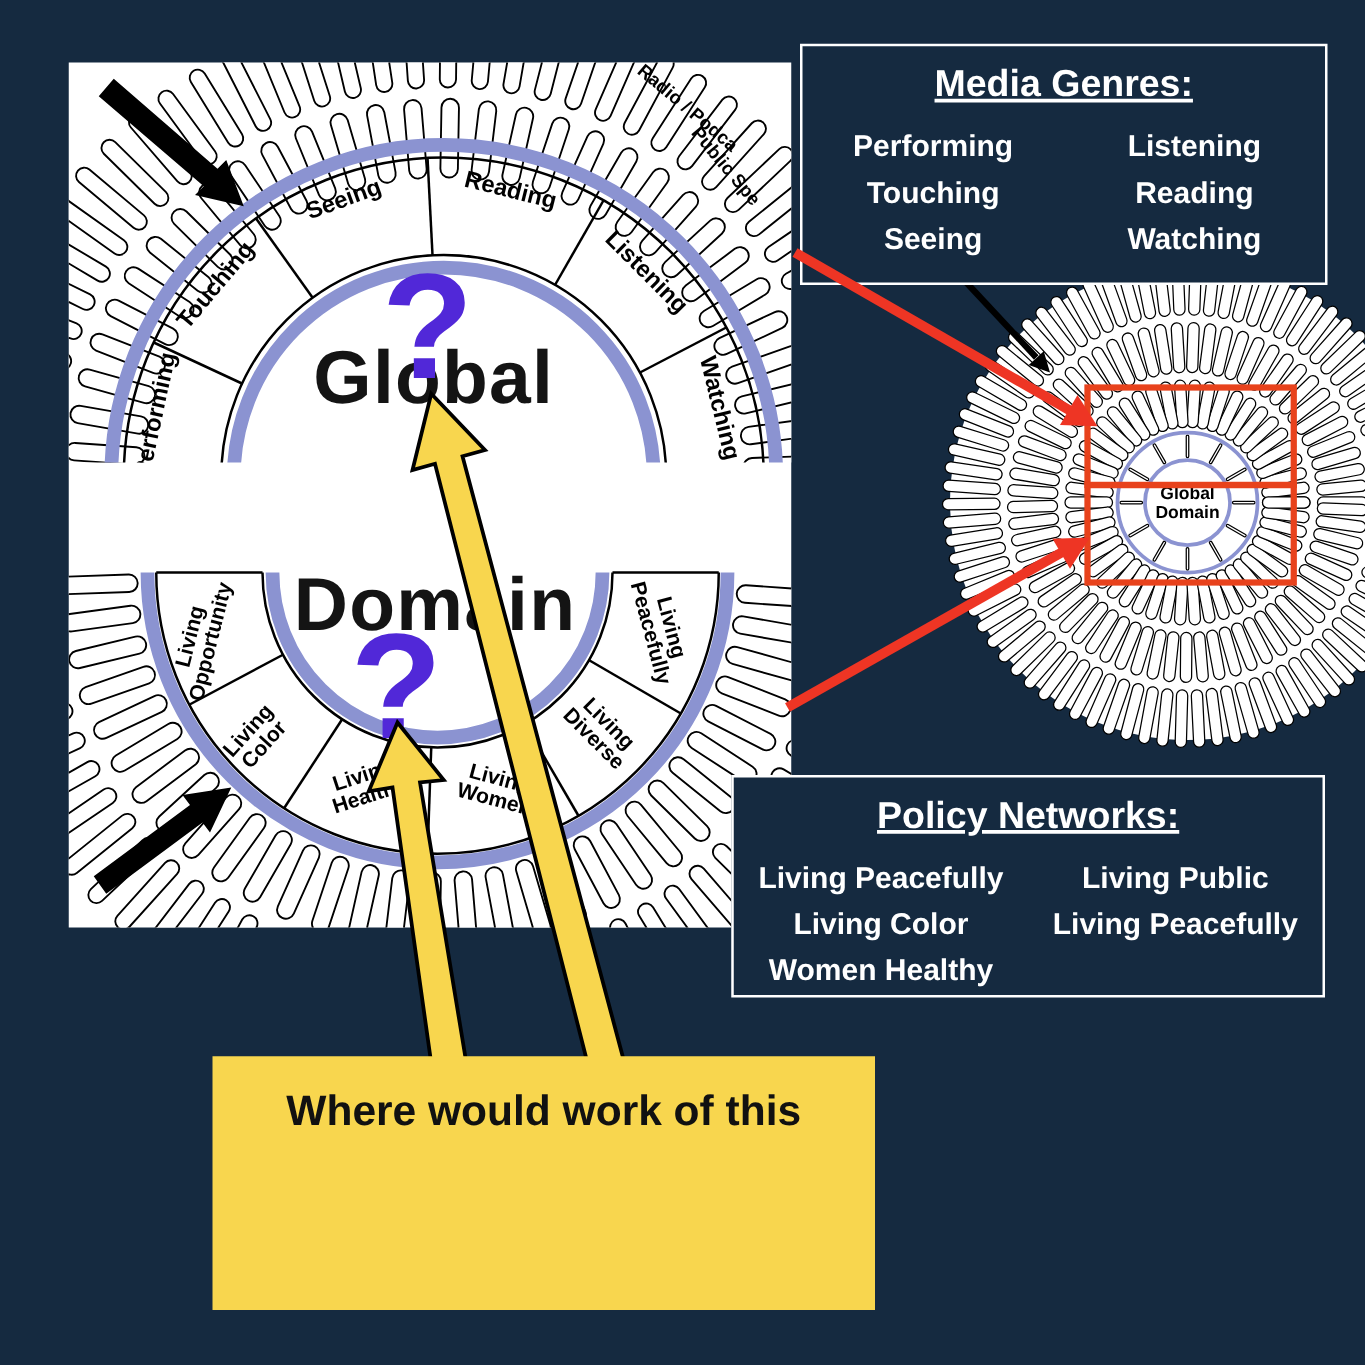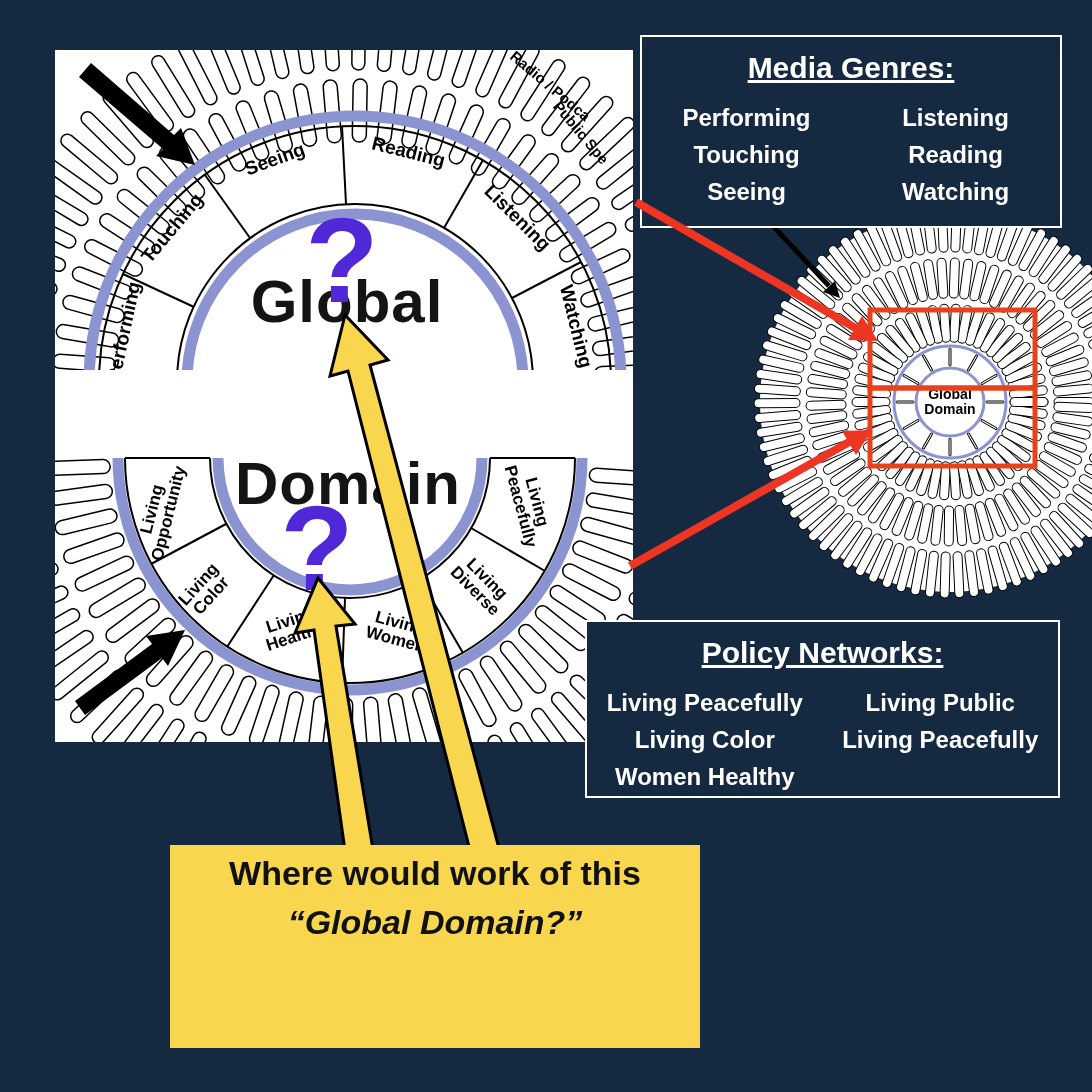--- a/index.html
+++ b/index.html
@@ -26,21 +26,21 @@
   .cols{display:flex;}
   .col{flex:1;}
   .col div{font-weight:bold;font-size:24px;line-height:37px;}
   #media-box{left:640px;top:35px;width:422px;height:193px;}
   #policy-box{left:585px;top:620px;width:475px;height:178px;}
   #minimap{left:690px;top:192px;z-index:5;}
   #overlay{left:0;top:0;z-index:40;pointer-events:none;}
   #callout{
     left:170px;top:845px;width:530px;height:203px;background:#f8d64e;z-index:50;
     color:#111;text-align:center;font-weight:bold;font-size:34px;line-height:49px;
-    padding-top:4px;box-sizing:border-box;
+    padding-top:20px;box-sizing:border-box;
   }
   #callout .q{font-style:italic;}
   .mini-center{font-size:14px;font-weight:bold;fill:#000;text-anchor:middle;}
 </style>
 </head>
 <body>
 
 <div id="zoom-panel" class="abs">
 
   <svg id="fan-upper" width="578" height="320" viewBox="0 0 578 320">
@@ -1250,14 +1250,13 @@
   <g>
     <line x1="630" y1="566" x2="851" y2="441" stroke="#ee3524" stroke-width="8"></line>
     <polygon points="872,430 856,455 842,431" fill="#ee3524"></polygon>
   </g>
   <polygon points="476,874 504,867 370,365 388,360 345,315 330,376 348,371" fill="#f8d64e" stroke="#000" stroke-width="3"></polygon>
   <polygon points="348,872 376,868 336,626 355,624 318,578 295,633 314,630" fill="#f8d64e" stroke="#000" stroke-width="3"></polygon>
 </svg>
 
 <div id="callout" class="abs">
   <div>Where would work of this</div>
-  <div class="q">“Global Domain?”</div>
 </div>
 
 </body></html>

